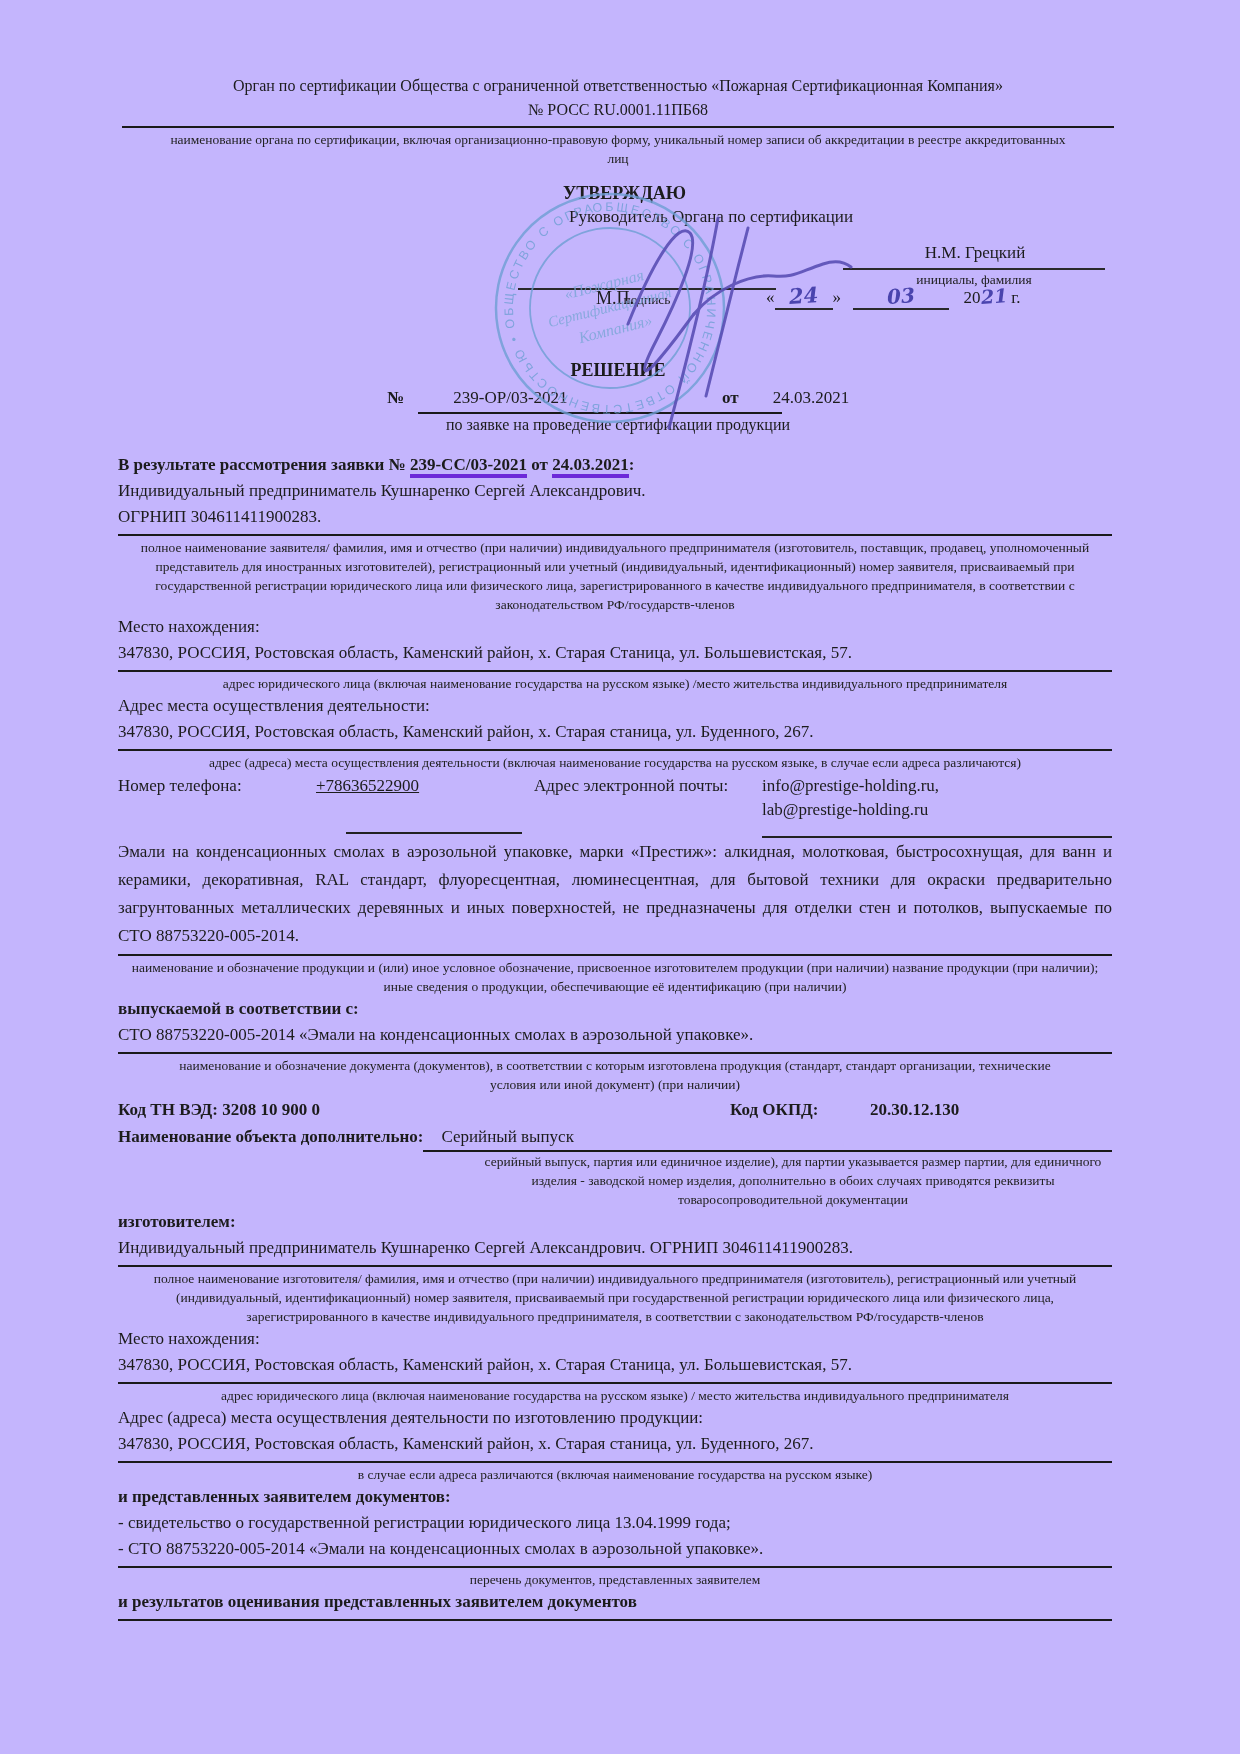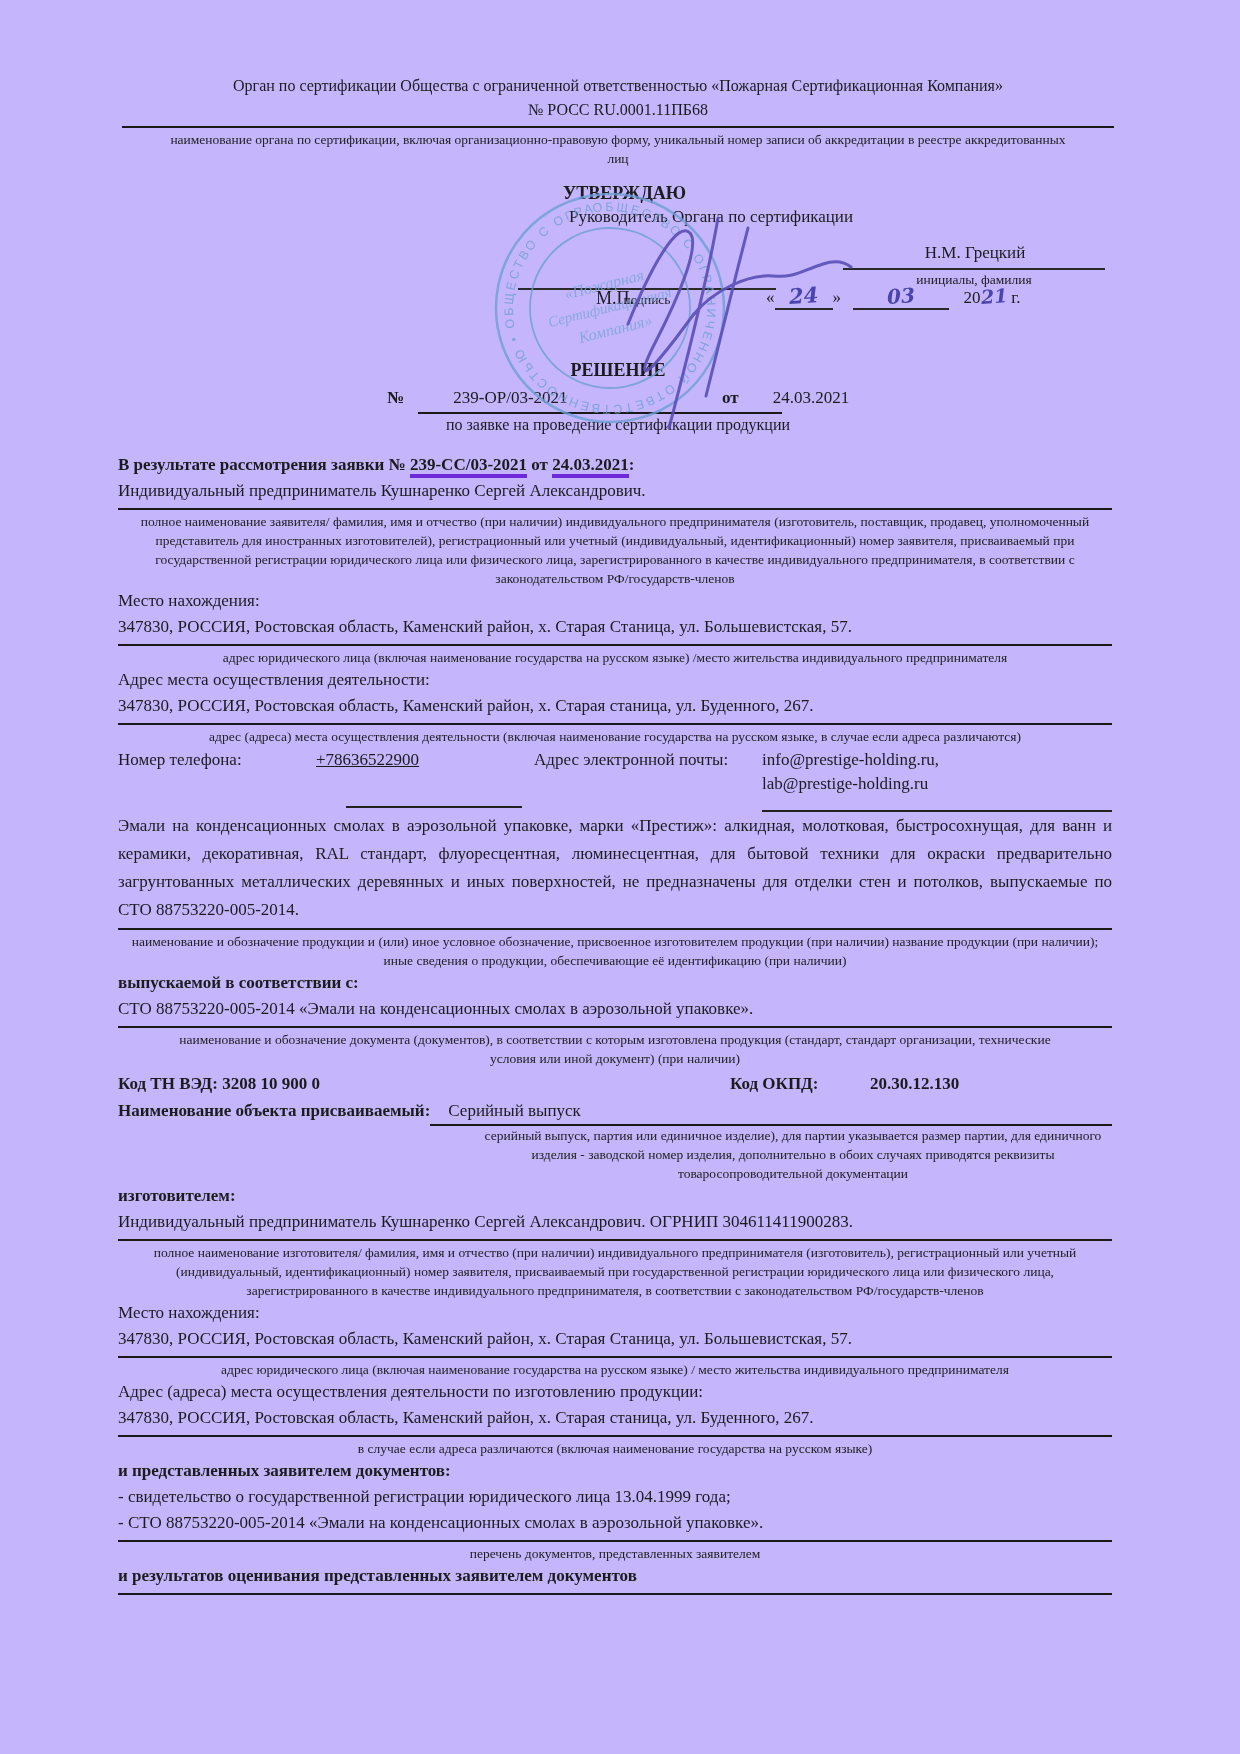--- a/index.html
+++ b/index.html
@@ -123,20 +123,21 @@
 
   <div class="abs body">
 
     <div class="main b">
       <span>В результате рассмотрения заявки №</span>
       <span class="uline">239-СС/03-2021</span>
       <span>от</span>
       <span class="uline">24.03.2021</span><span>:</span>
     </div>
     <div class="main">Индивидуальный предприниматель Кушнаренко Сергей Александрович.</div>
+    <div class="main">ОГРНИП 304611411900283.</div>
     <div class="rule"></div>
     <div class="cap" style="padding:0 14px;">полное наименование заявителя/ фамилия, имя и отчество (при наличии) индивидуального предпринимателя (изготовитель, поставщик, продавец, уполномоченный представитель для иностранных изготовителей), регистрационный или учетный (индивидуальный, идентификационный) номер заявителя, присваиваемый при государственной регистрации юридического лица или физического лица, зарегистрированного в качестве индивидуального предпринимателя, в соответствии с законодательством РФ/государств-членов</div>
 
     <div class="main">Место нахождения:</div>
     <div class="main">347830, РОССИЯ, Ростовская область, Каменский район, х. Старая Станица, ул. Большевистская, 57.</div>
     <div class="rule"></div>
     <div class="cap">адрес юридического лица (включая наименование государства на русском языке) /место жительства индивидуального предпринимателя</div>
 
     <div class="main">Адрес места осуществления деятельности:</div>
     <div class="main">347830, РОССИЯ, Ростовская область, Каменский район, х. Старая станица, ул. Буденного, 267.</div>
@@ -165,21 +166,21 @@
     <div class="rule"></div>
     <div class="cap" style="padding:0 55px;">наименование и обозначение документа (документов), в соответствии с которым изготовлена продукция (стандарт, стандарт организации, технические условия или иной документ) (при наличии)</div>
 
     <div class="codes-row">
       <div class="tnved b">Код ТН ВЭД: 3208 10 900 0</div>
       <div class="okpdl b">Код ОКПД:</div>
       <div class="b">20.30.12.130</div>
     </div>
 
     <div class="obj-row">
-      <div class="b">Наименование объекта присваиваемый:</div>
+      <div class="b">Наименование объекта дополнительно:</div>
       <div class="obj-val">Серийный выпуск</div>
     </div>
     <div class="cap cap-right">серийный выпуск, партия или единичное изделие), для партии указывается размер партии, для единичного изделия - заводской номер изделия, дополнительно в обоих случаях приводятся реквизиты товаросопроводительной документации</div>
 
     <div class="main b mt6">изготовителем:</div>
     <div class="main">Индивидуальный предприниматель Кушнаренко Сергей Александрович. ОГРНИП 304611411900283.</div>
     <div class="rule"></div>
     <div class="cap" style="padding:0 18px;">полное наименование изготовителя/ фамилия, имя и отчество (при наличии) индивидуального предпринимателя (изготовитель), регистрационный или учетный (индивидуальный, идентификационный) номер заявителя, присваиваемый при государственной регистрации юридического лица или физического лица, зарегистрированного в качестве индивидуального предпринимателя, в соответствии с законодательством РФ/государств-членов</div>
 
     <div class="main">Место нахождения:</div>

